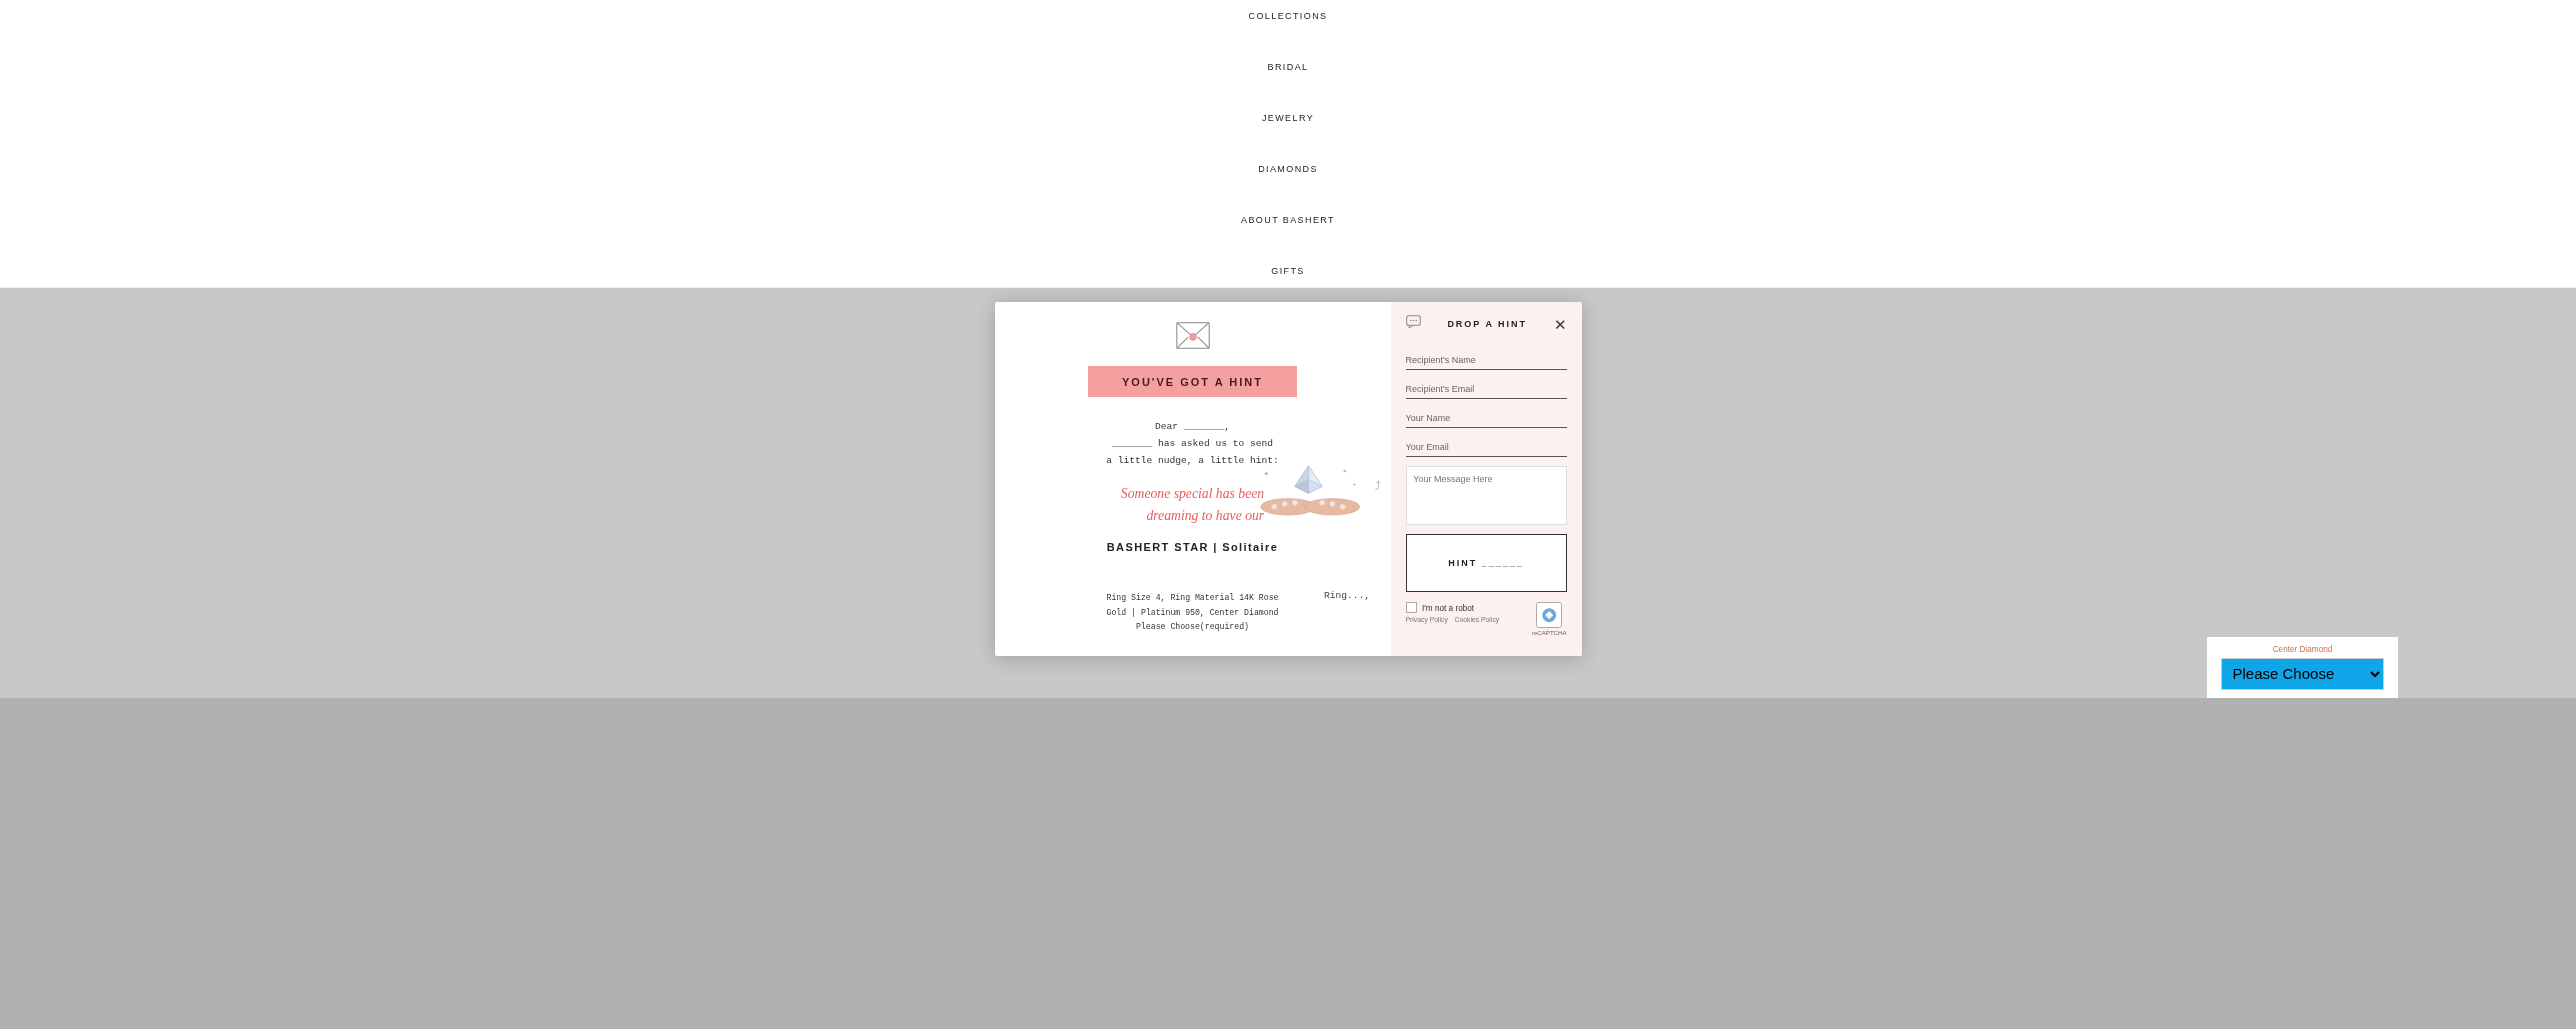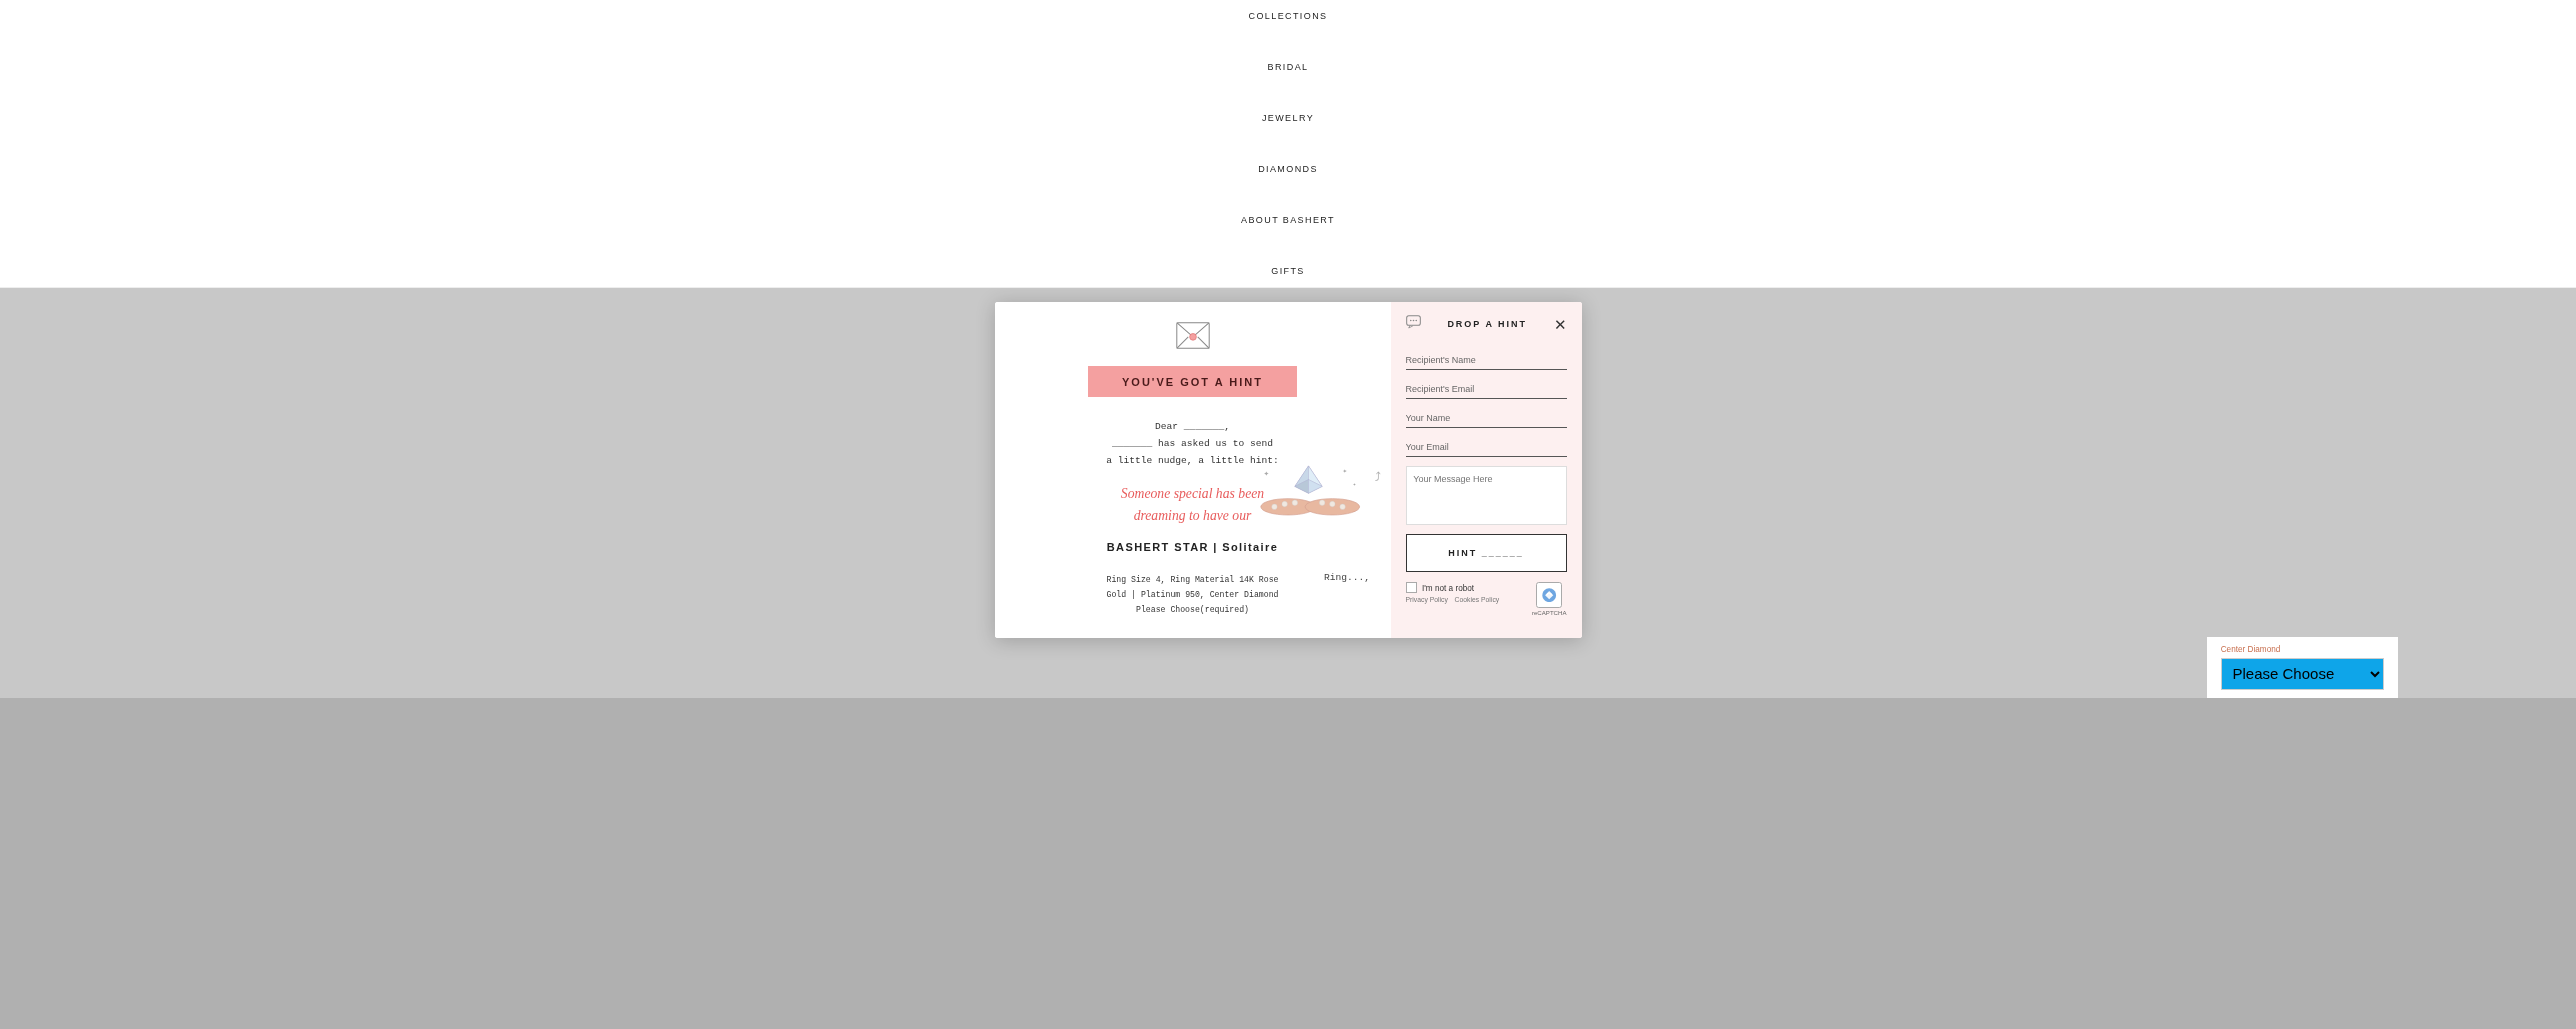--- a/index.html
+++ b/index.html
@@ -97,21 +97,21 @@
       color: #333;
       line-height: 1.8;
       margin-bottom: 13.7px;
     }
 
     .letter-cursive {
       color: #e85c5c;
       font-family: 'Georgia', serif;
       font-style: italic;
       font-size: 13.7px;
-      text-align: center;
+      text-align: right;
       line-height: 1.6;
       margin-bottom: 13.7px;
     }
 
     .ring-container {
       position: absolute;
       right: 20.5px;
       top: 150px;
       width: 116px;
       height: 102px;
@@ -245,21 +245,21 @@
 
     .hint-button {
       width: 100%;
       border: 1.4px solid #333;
       background: white;
       font-family: 'Arial', sans-serif;
       font-size: 9px;
       letter-spacing: 2px;
       text-transform: uppercase;
       font-weight: 600;
-      padding: 13px;
+      padding: 23px;
       cursor: pointer;
       margin-bottom: 9.6px;
       color: #222;
     }
 
     .captcha-area {
       display: flex;
       align-items: flex-start;
       justify-content: space-between;
       gap: 5.5px;
@@ -327,20 +327,21 @@
       background: white;
       margin-bottom: 1.4px;
     }
 
     .center-diamond-label {
       font-family: 'Arial', sans-serif;
       font-size: 8.2px;
       color: #c87050;
       font-weight: 500;
       margin-bottom: 4.1px;
+      text-align: center;
     }
 
     .please-choose-select {
       width: 100%;
       padding: 5.5px 6.8px;
       font-size: 15px;
       border: 0.7px solid #ccc;
       background: #0ea5e9;
       font-family: 'Arial', sans-serif;
       appearance: auto;

